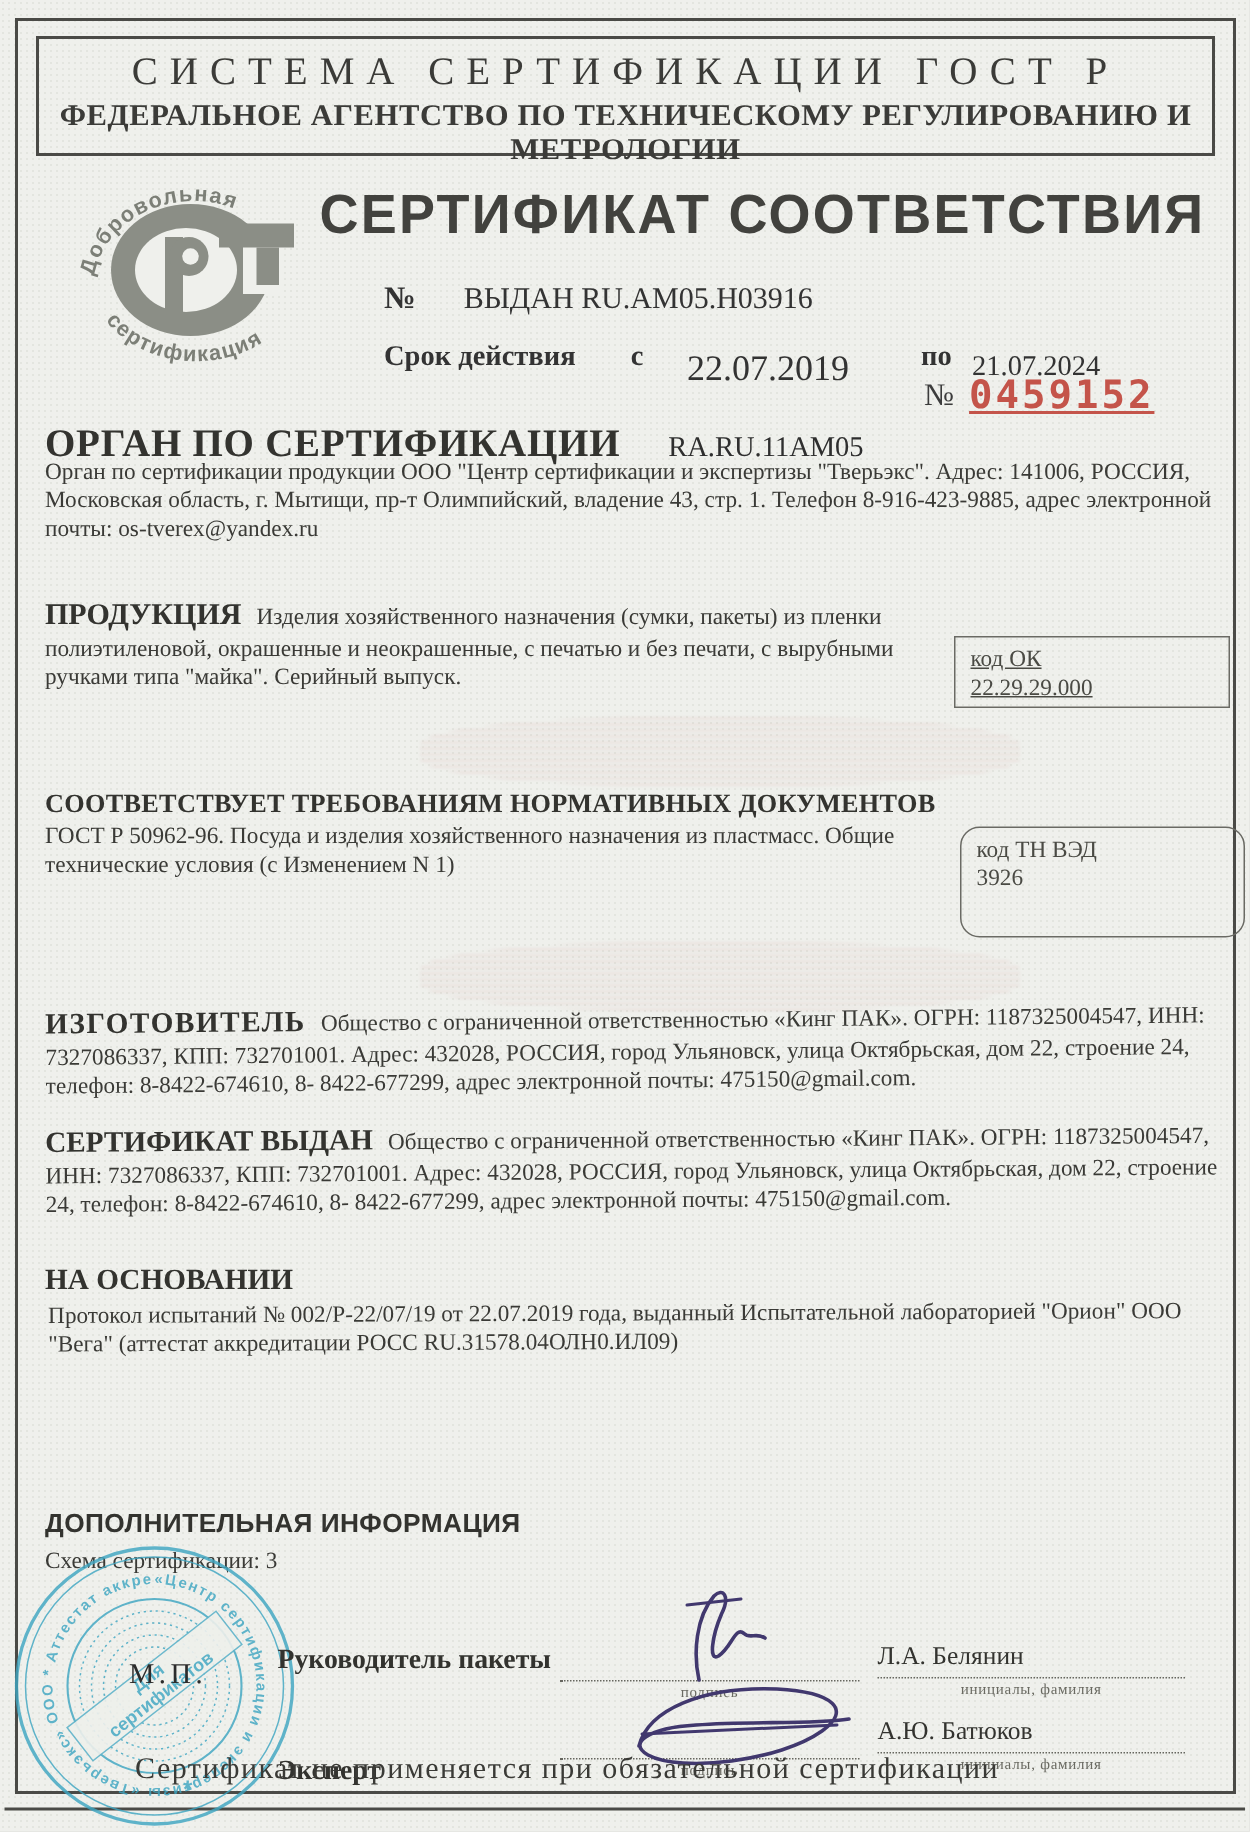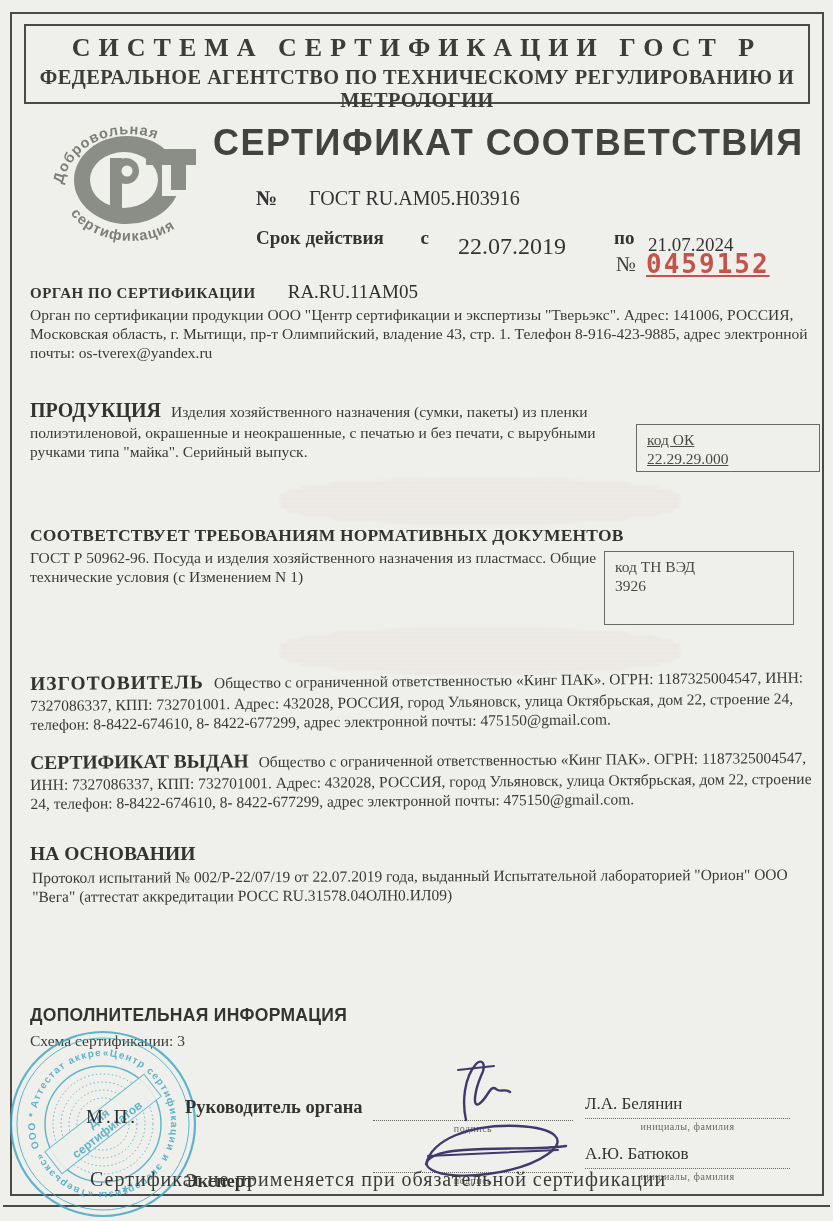--- a/index.html
+++ b/index.html
@@ -12,21 +12,21 @@
     font-family:"Liberation Serif", serif;
     color:#2e2e2e;
     overflow:hidden;
   }
   .abs{position:absolute;}
   
   .outer-frame{left:10px;top:12px;width:810px;height:1180px;border:2px solid #4a4a46;}
   .bottom-rule{left:3px;top:1205px;width:827px;height:2px;background:#4a4a46;}
   
   .header-box{left:24px;top:24px;width:782px;height:76px;border:2px solid #4a4a46;text-align:center;}
-  .hdr1{margin-top:7px;font-weight:bold;font-size:26px;letter-spacing:8px;color:#3b3b38;}
+  .hdr1{margin-top:7px;font-weight:normal;font-size:26px;letter-spacing:8px;color:#3b3b38;}
   .hdr2{margin-top:3px;font-weight:bold;font-size:20px;letter-spacing:0.4px;color:#3b3b38;transform:scaleX(1.02);}
   
   .doc-title{left:213px;top:122px;width:605px;font-family:"Liberation Sans",sans-serif;
     font-weight:bold;font-size:36px;letter-spacing:1.5px;color:#42423e;transform:scaleY(1.02);}
   
   .row-num{left:256px;top:186px;font-size:20px;color:#333;}
   .row-num .no{font-weight:bold;margin-right:32px;font-size:21px;}
   .row-validity{left:256px;top:227px;font-size:19px;color:#333;}
   .v-label{font-weight:bold;}
   .v-c{margin-left:32px;}
@@ -34,29 +34,29 @@
   .v-po{position:absolute;left:358px;top:0;font-weight:bold;}
   .v-date2{position:absolute;left:392px;top:7px;font-size:19px;white-space:nowrap;}
   .red-num{left:616px;top:249px;font-size:21px;color:#3c3c3c;}
   .red-num .digits{font-family:"DejaVu Sans Mono",monospace;font-size:26px;font-weight:bold;letter-spacing:2px;vertical-align:-2px;margin-left:10px;text-decoration:underline;}
   
   .sec-label{font-weight:bold;color:#33332f;}
   .body-txt{font-size:15.5px;line-height:1.24;color:#3a3a36;}
   .para{margin:0;}
   .para .lbl{font-size:20px;margin-right:10px;}
   .org-row{left:30px;top:281px;}
-  .org-row .lbl{font-size:15px;letter-spacing:0.5px;}
+  .org-row .lbl{font-size:26px;letter-spacing:0.5px;}
   .org-row .val{font-size:19px;margin-left:28px;}
   .org-body{left:30px;top:305px;width:782px;}
   .product-para{left:30px;top:398px;width:602px;}
   .code-box{border:1.5px solid #6a6a64;color:#4a4a44;font-size:15.5px;line-height:1.25;padding:5px 10px;}
   .codeok{left:636px;top:424px;width:162px;height:36px;text-decoration:underline;}
   .conf-label{left:30px;top:525px;font-size:17.5px;letter-spacing:0.2px;}
   .conf-body{left:30px;top:548px;width:600px;}
-  .codetn{left:604px;top:551px;width:168px;height:62px;}
+  .codetn{left:640px;top:551px;width:168px;height:62px;border-radius:13px;}
   .manu-para{left:30px;top:672px;width:786px;transform:rotate(-0.55deg);transform-origin:left top;}
   .issued-para{left:30px;top:751px;width:786px;transform:rotate(-0.45deg);transform-origin:left top;}
   .basis-label{left:30px;top:843px;font-size:19.5px;}
   .basis-body{left:32px;top:868px;width:780px;transform:rotate(-0.25deg);transform-origin:left top;}
   .add-label{left:30px;top:1005px;font-family:"Liberation Sans",sans-serif;font-size:17.5px;letter-spacing:0.3px;}
   .add-body{left:30px;top:1031px;width:400px;}
   
   .wm{left:280px;width:400px;height:46px;background:repeating-linear-gradient(0deg,rgba(210,150,150,.14) 0 2px,transparent 2px 4px);filter:blur(1px);border-radius:40%;}
   
   .role{font-size:18.5px;font-weight:bold;color:#33332f;}
@@ -100,21 +100,21 @@
       <textPath href="#arcTop" startOffset="6%">Добровольная</textPath>
     </text>
     <text font-family="Liberation Sans, sans-serif" font-size="14.5" font-weight="bold" fill="#7c7f77" letter-spacing="1">
       <textPath href="#arcBot" startOffset="8%">сертификация</textPath>
     </text>
   </svg>
 
   <div class="abs doc-title">СЕРТИФИКАТ СООТВЕТСТВИЯ</div>
 
   <div class="abs row-num">
-    <span class="no">№</span><span>ГОСТ RU.AM05.H03916</span>
+    <span class="no">№</span><span>ВЫДАН RU.AM05.H03916</span>
   </div>
 
   <div class="abs row-validity" style="width:560px;height:30px;">
     <span class="v-label">Срок действия</span>
     <span class="v-c v-label">с</span>
     <span class="v-date1">22.07.2019</span>
     <span class="v-po">по</span>
     <span class="v-date2">21.07.2024</span>
   </div>
 
@@ -175,21 +175,21 @@
     </text>
     <g transform="rotate(-38 113 98)">
       <rect x="50" y="84" width="126" height="28" fill="#eff0ec" stroke="#3fa6c2" stroke-width="1" opacity="0.9"></rect>
       <text x="113" y="95" text-anchor="middle" font-family="Liberation Sans, sans-serif" font-size="12" font-weight="bold" fill="#3fa6c2">Для</text>
       <text x="113" y="109" text-anchor="middle" font-family="Liberation Sans, sans-serif" font-size="12" font-weight="bold" fill="#3fa6c2">сертификатов</text>
     </g>
     <text x="132" y="172" font-family="Liberation Sans, sans-serif" font-size="16" font-weight="bold" fill="#3fa6c2">*</text>
   </svg>
   <div class="abs mp-text">М.П.</div>
 
-  <div class="abs role" style="left:185px;top:1097px;">Руководитель органа</div>
+  <div class="abs role" style="left:185px;top:1097px;">Руководитель пакеты</div>
   <div class="abs sig-line" style="left:373px;top:1120px;width:200px;"></div>
   <div class="abs caption" style="left:373px;top:1123px;width:200px;">подпись</div>
   <div class="abs sig-name" style="left:585px;top:1094px;width:205px;">Л.А. Белянин</div>
   <div class="abs sig-line" style="left:585px;top:1118px;width:205px;"></div>
   <div class="abs caption" style="left:585px;top:1121px;width:205px;">инициалы, фамилия</div>
 
   <div class="abs role" style="left:185px;top:1147px;margin-top:24px;">Эксперт</div>
   <div class="abs sig-line" style="left:373px;top:1172px;width:200px;"></div>
   <div class="abs caption" style="left:373px;top:1175px;width:200px;">подпись</div>
   <div class="abs sig-name" style="left:585px;top:1144px;width:205px;">А.Ю. Батюков</div>

